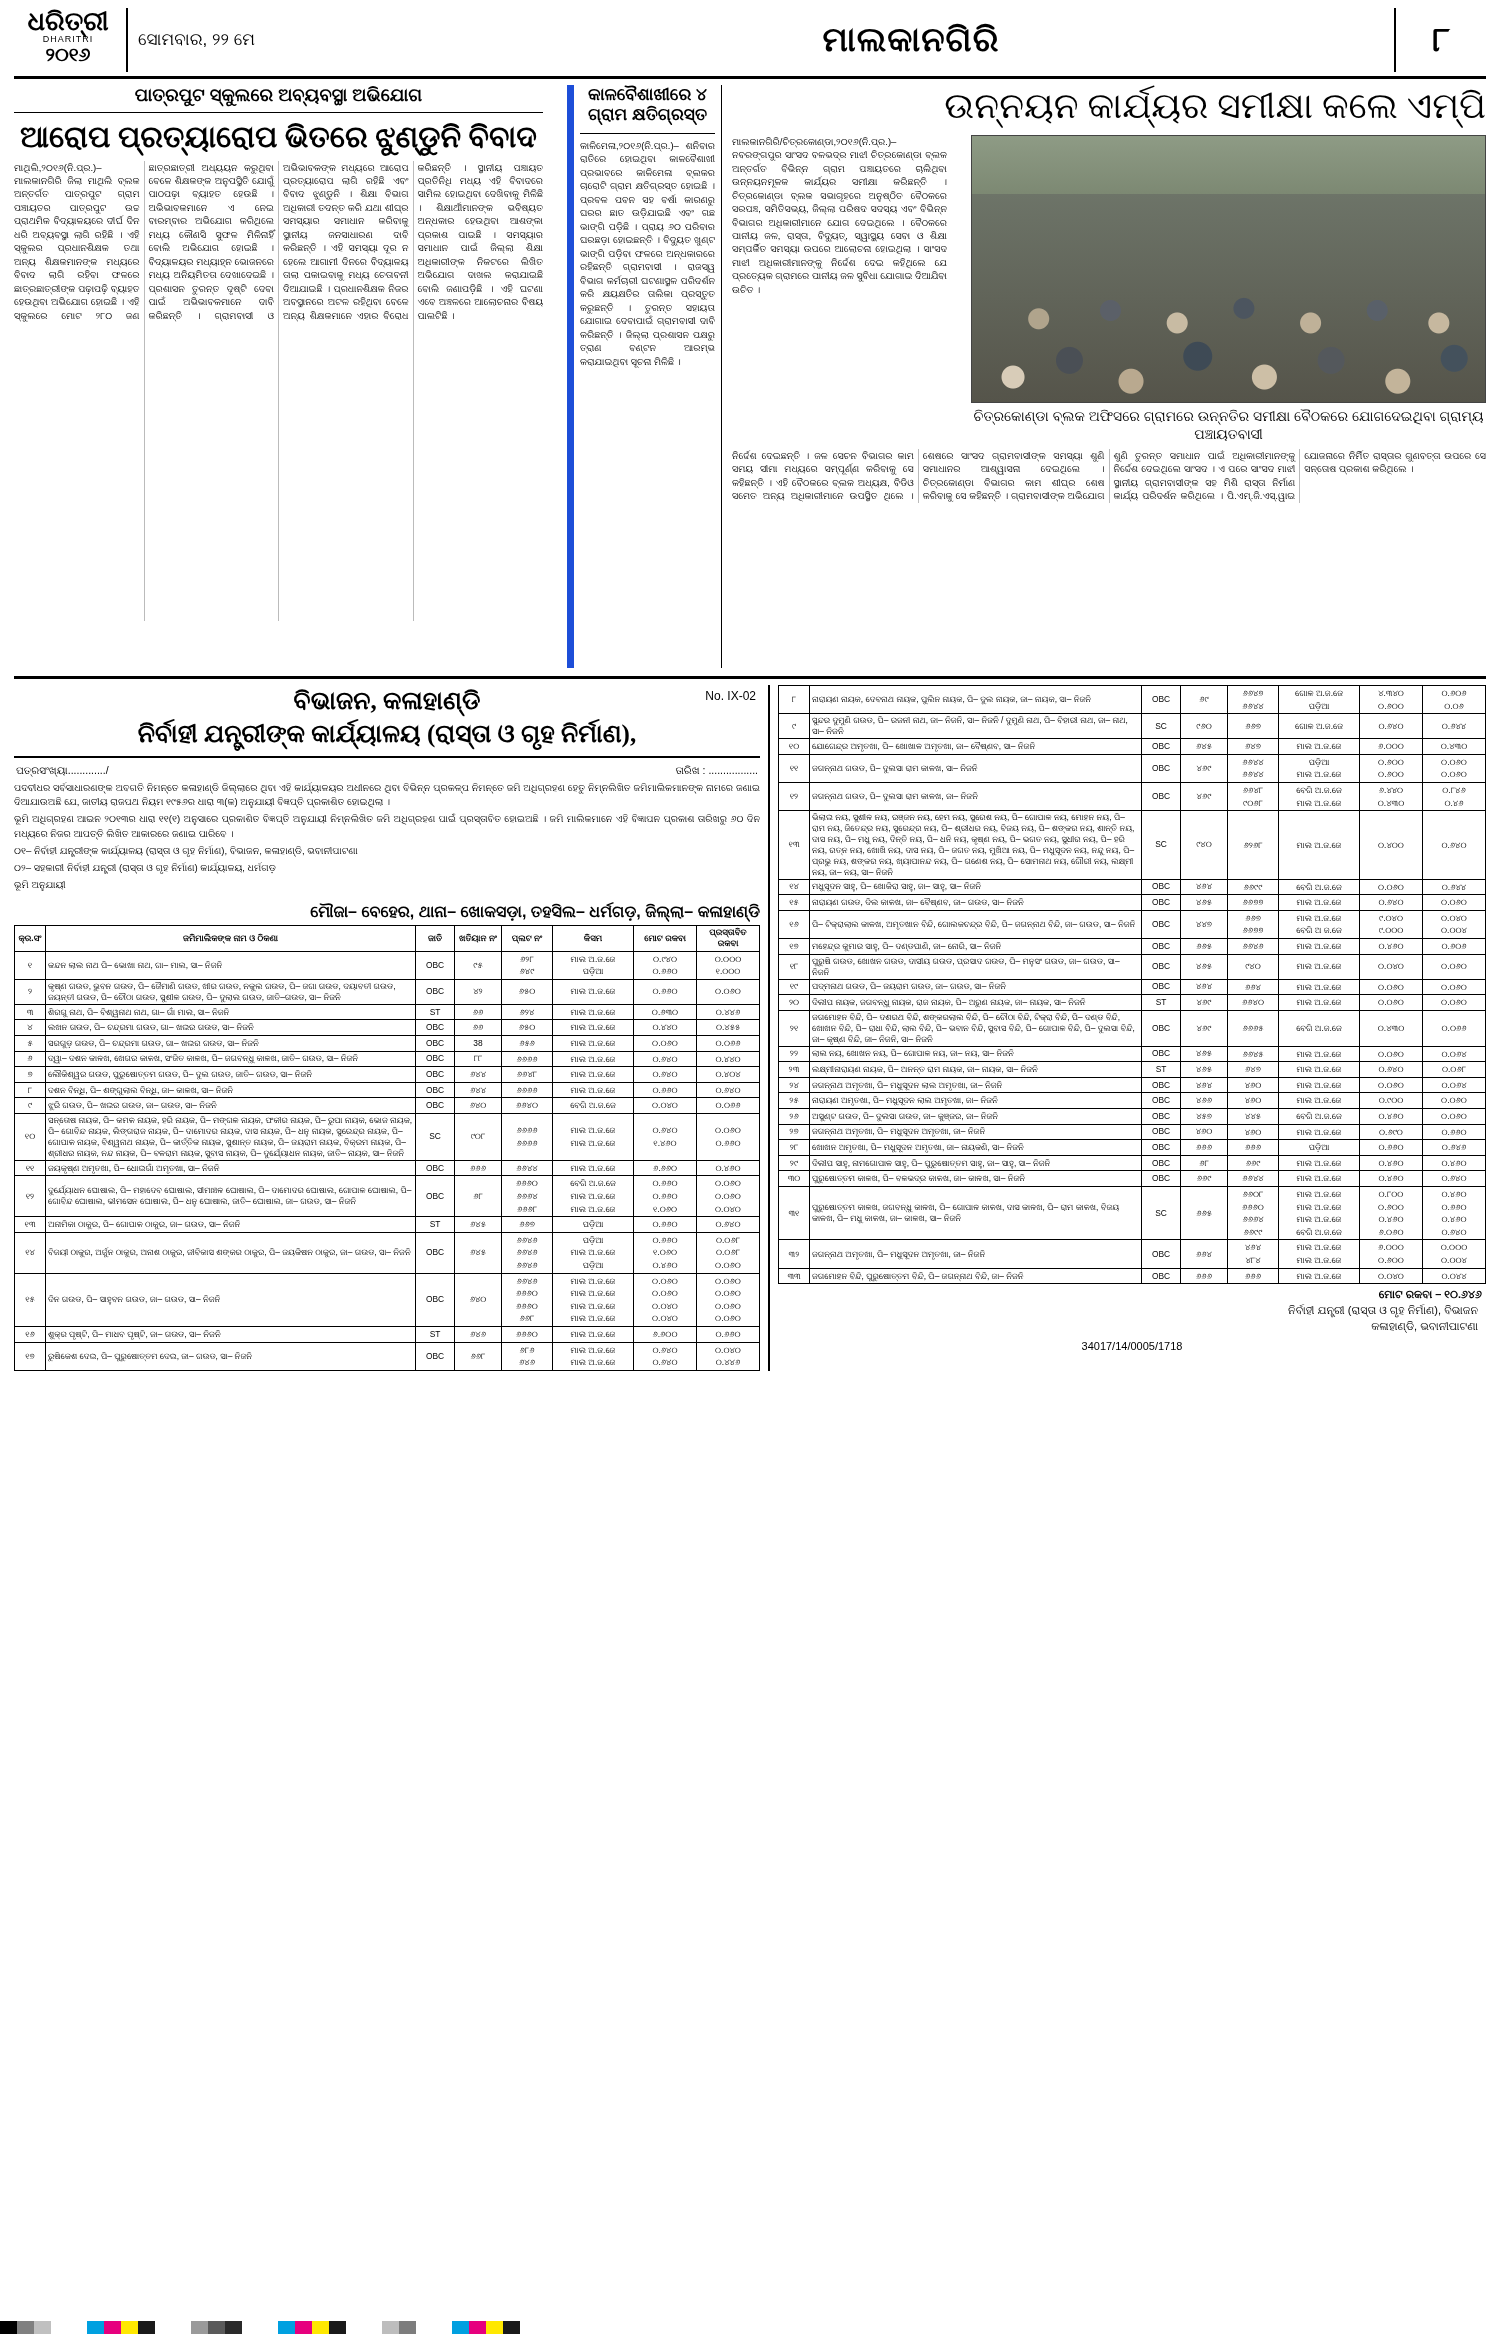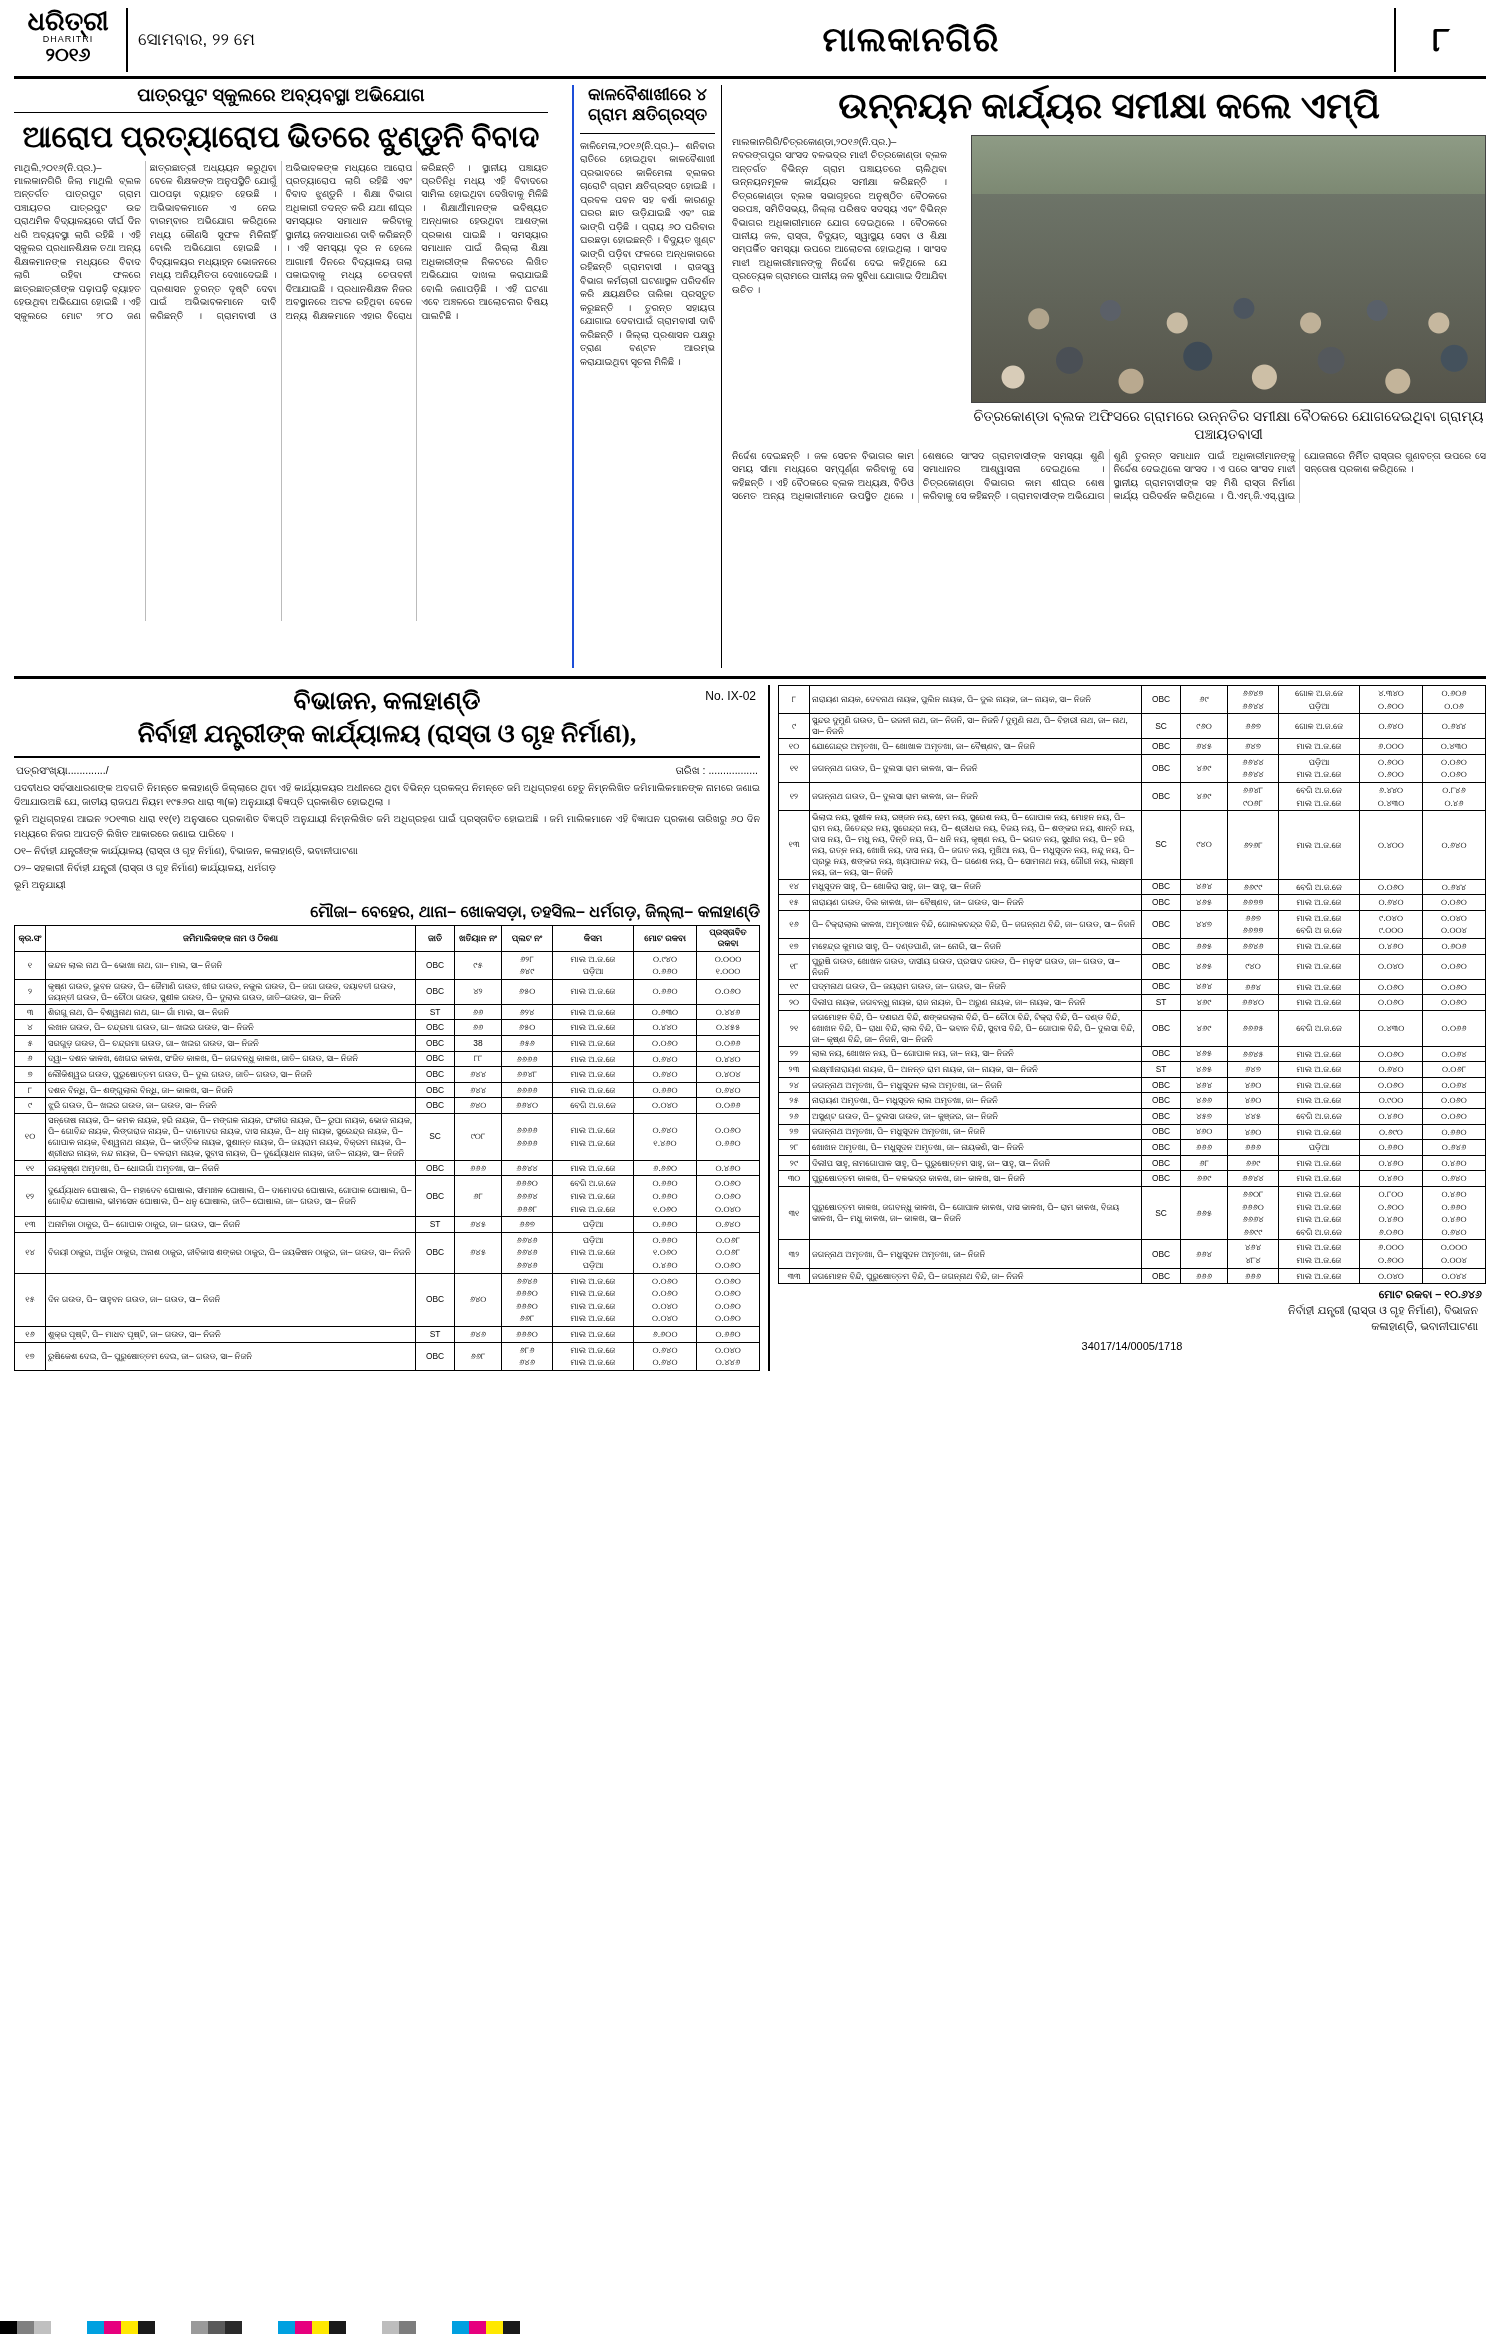--- a/index.html
+++ b/index.html
@@ -83,21 +83,21 @@
   
   .news-area {
     display: flex;
     border-bottom: 3px solid #000;
     padding: 6px 0 8px 0;
     height: 600px;
     box-sizing: border-box;
   }
   .news-left {
     width: 560px;
-    border-right: 2px solid #1d4ed8;
+    border-right: 7px solid #1d4ed8;
     padding-right: 24px;
     box-sizing: border-box;
   }
   .news-mid {
     width: 148px;
     border-right: 1px solid #000;
     padding: 0 6px;
     box-sizing: border-box;
   }
   .news-right {
@@ -117,23 +117,23 @@
   }
   .headline-lg {
     text-align: center;
     font-size: 30px;
     font-weight: bold;
     font-family: "Liberation Serif", serif;
     line-height: 1.15;
     padding: 2px 0 6px 0;
   }
   .headline-xl {
-    text-align: center;
+    text-align: right;
     font-size: 36px;
-    font-weight: bold;
+    font-weight: normal;
     font-family: "Liberation Serif", serif;
     line-height: 1.1;
     padding: 2px 0 8px 0;
   }
   .headline-sm {
     text-align: center;
     font-size: 17px;
     font-weight: bold;
     line-height: 1.2;
     padding-bottom: 4px;

